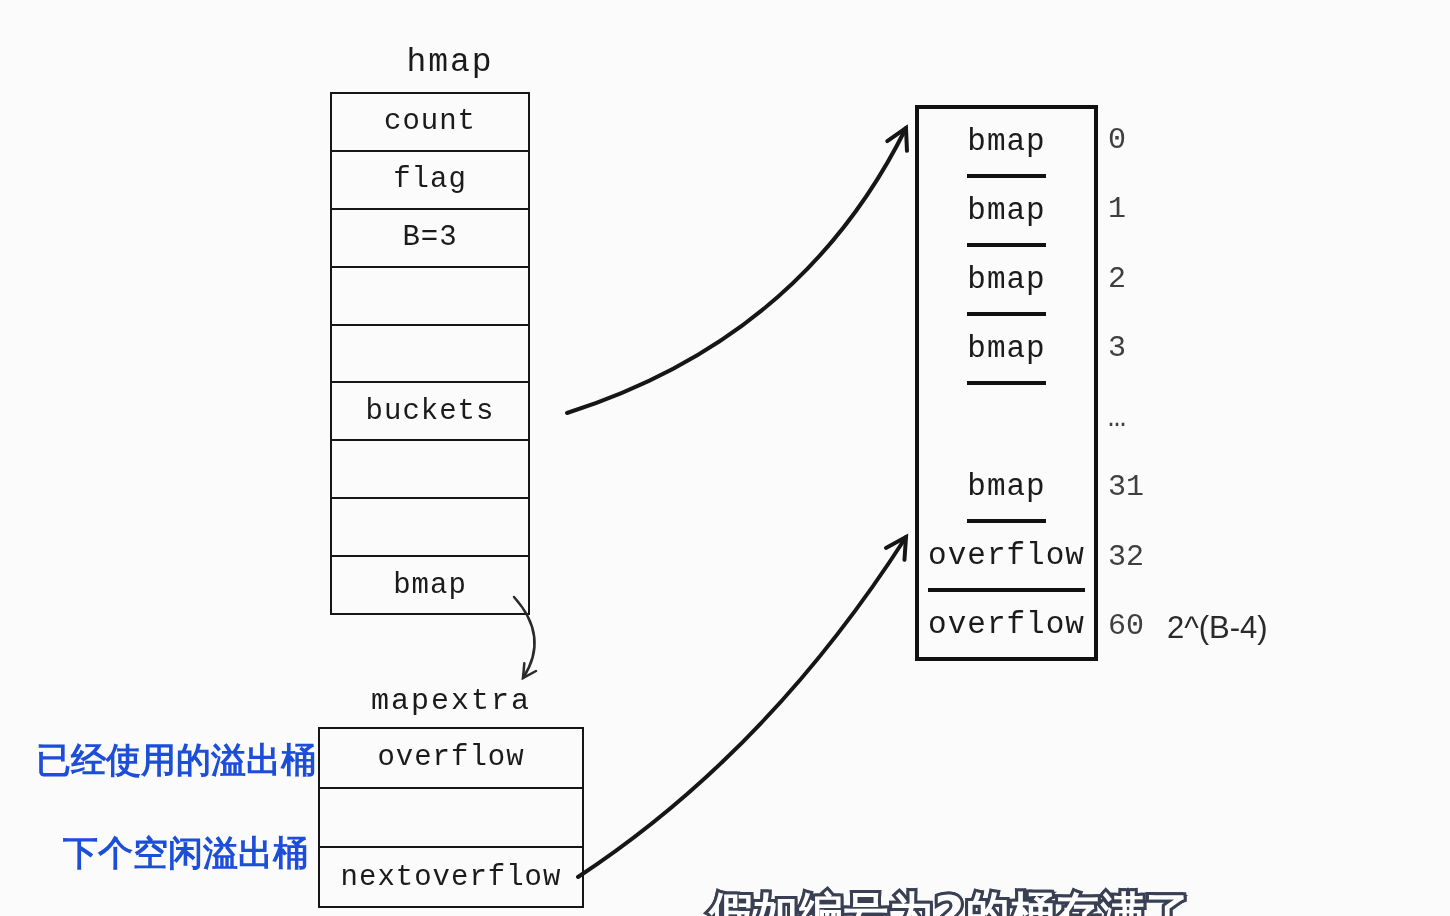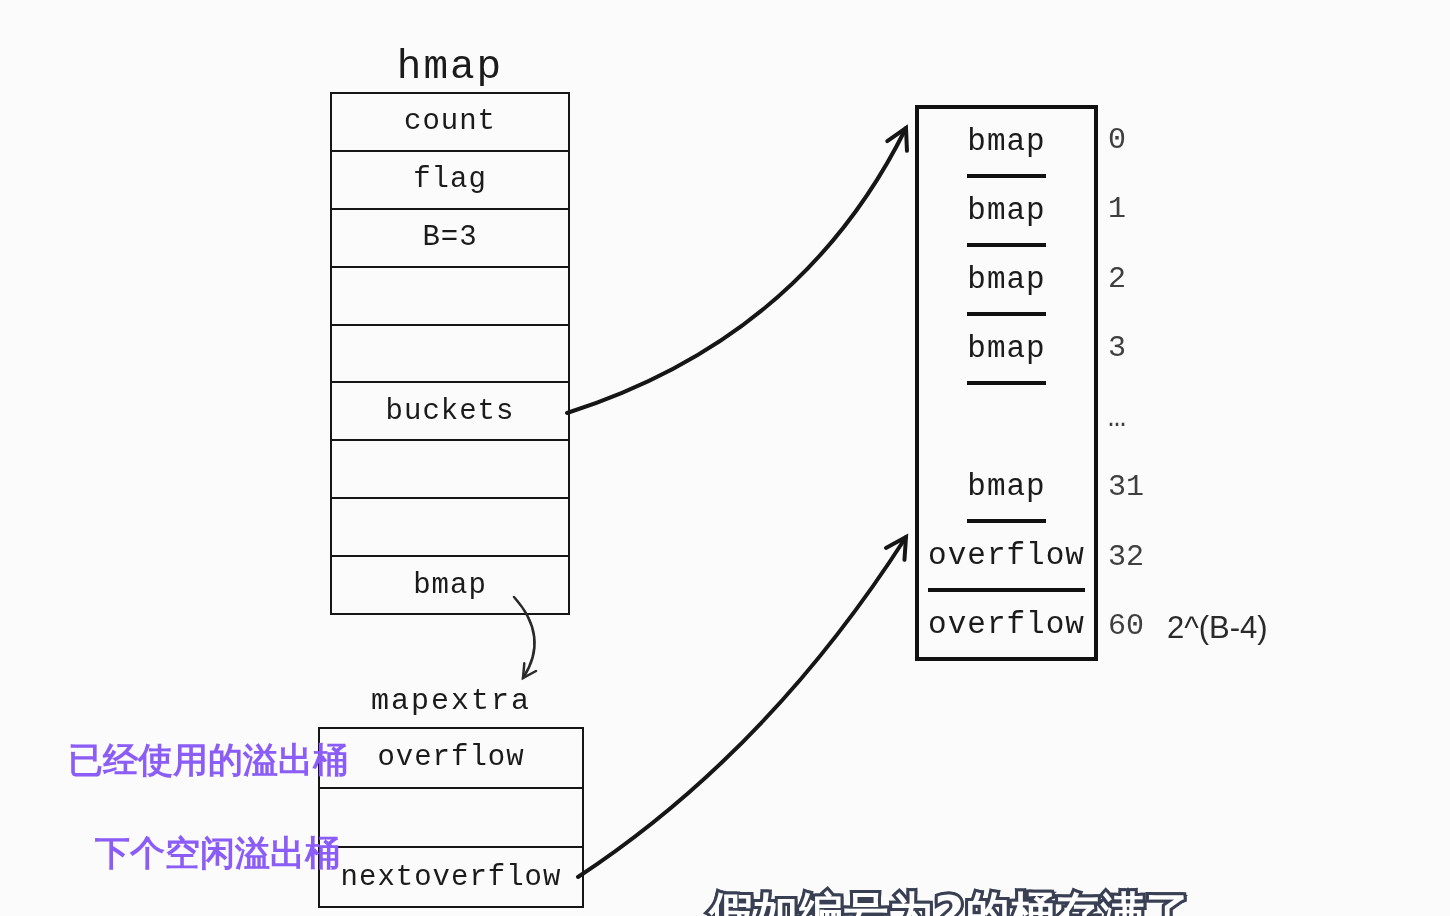--- a/index.html
+++ b/index.html
@@ -42,21 +42,21 @@
   #bucket-array .cell {
     border-bottom: 4px solid #111;
     font-size: 31px;
   }
   #bucket-array .cell:last-child { border-bottom: none; }
 
   .struct-title {
     position: absolute;
     text-align: center;
     color: #1b1b1b;
-    font-size: 41px;
+    font-size: 33px;
     letter-spacing: 2px;
     white-space: nowrap;
   }
 
   
   #index-col {
     position: absolute;
     display: flex;
     flex-direction: column;
   }
@@ -74,26 +74,25 @@
     font-family: "Liberation Sans", sans-serif;
     font-size: 31px;
     white-space: nowrap;
     margin-top: 32px;
   }
 
   .cjk-annot {
     position: absolute;
     left: 0;
     text-align: right;
-    color: #8b5cf6;
+    color: #1d4ed8;
     font-family: "DejaVu Serif", "Liberation Serif", serif;
     font-weight: bold;
     font-size: 35px;
     white-space: nowrap;
-    padding-left: 32px;
   }
 
   #subtitle {
     position: absolute;
     left: 690px;
     top: 884px;
     width: 520px;
     text-align: center;
     font-family: "DejaVu Sans", "Liberation Sans", sans-serif;
     font-weight: bold;
@@ -115,21 +114,21 @@
     left: 0; top: 0;
     width: 1450px; height: 916px;
     pointer-events: none;
   }
 </style>
 </head>
 <body>
 
 <div class="struct-title" style="left:330px; top:44px; width:240px;">hmap</div>
 
-<div class="struct" id="hmap-box" style="left:330px; top:92px; width:240px; height:523px;">
+<div class="struct" id="hmap-box" style="left:330px; top:92px; width:200px; height:523px;">
   <div class="cell">count</div>
   <div class="cell">flag</div>
   <div class="cell">B=3</div>
   <div class="cell"></div>
   <div class="cell"></div>
   <div class="cell">buckets</div>
   <div class="cell"></div>
   <div class="cell"></div>
   <div class="cell">bmap</div>
 </div>

